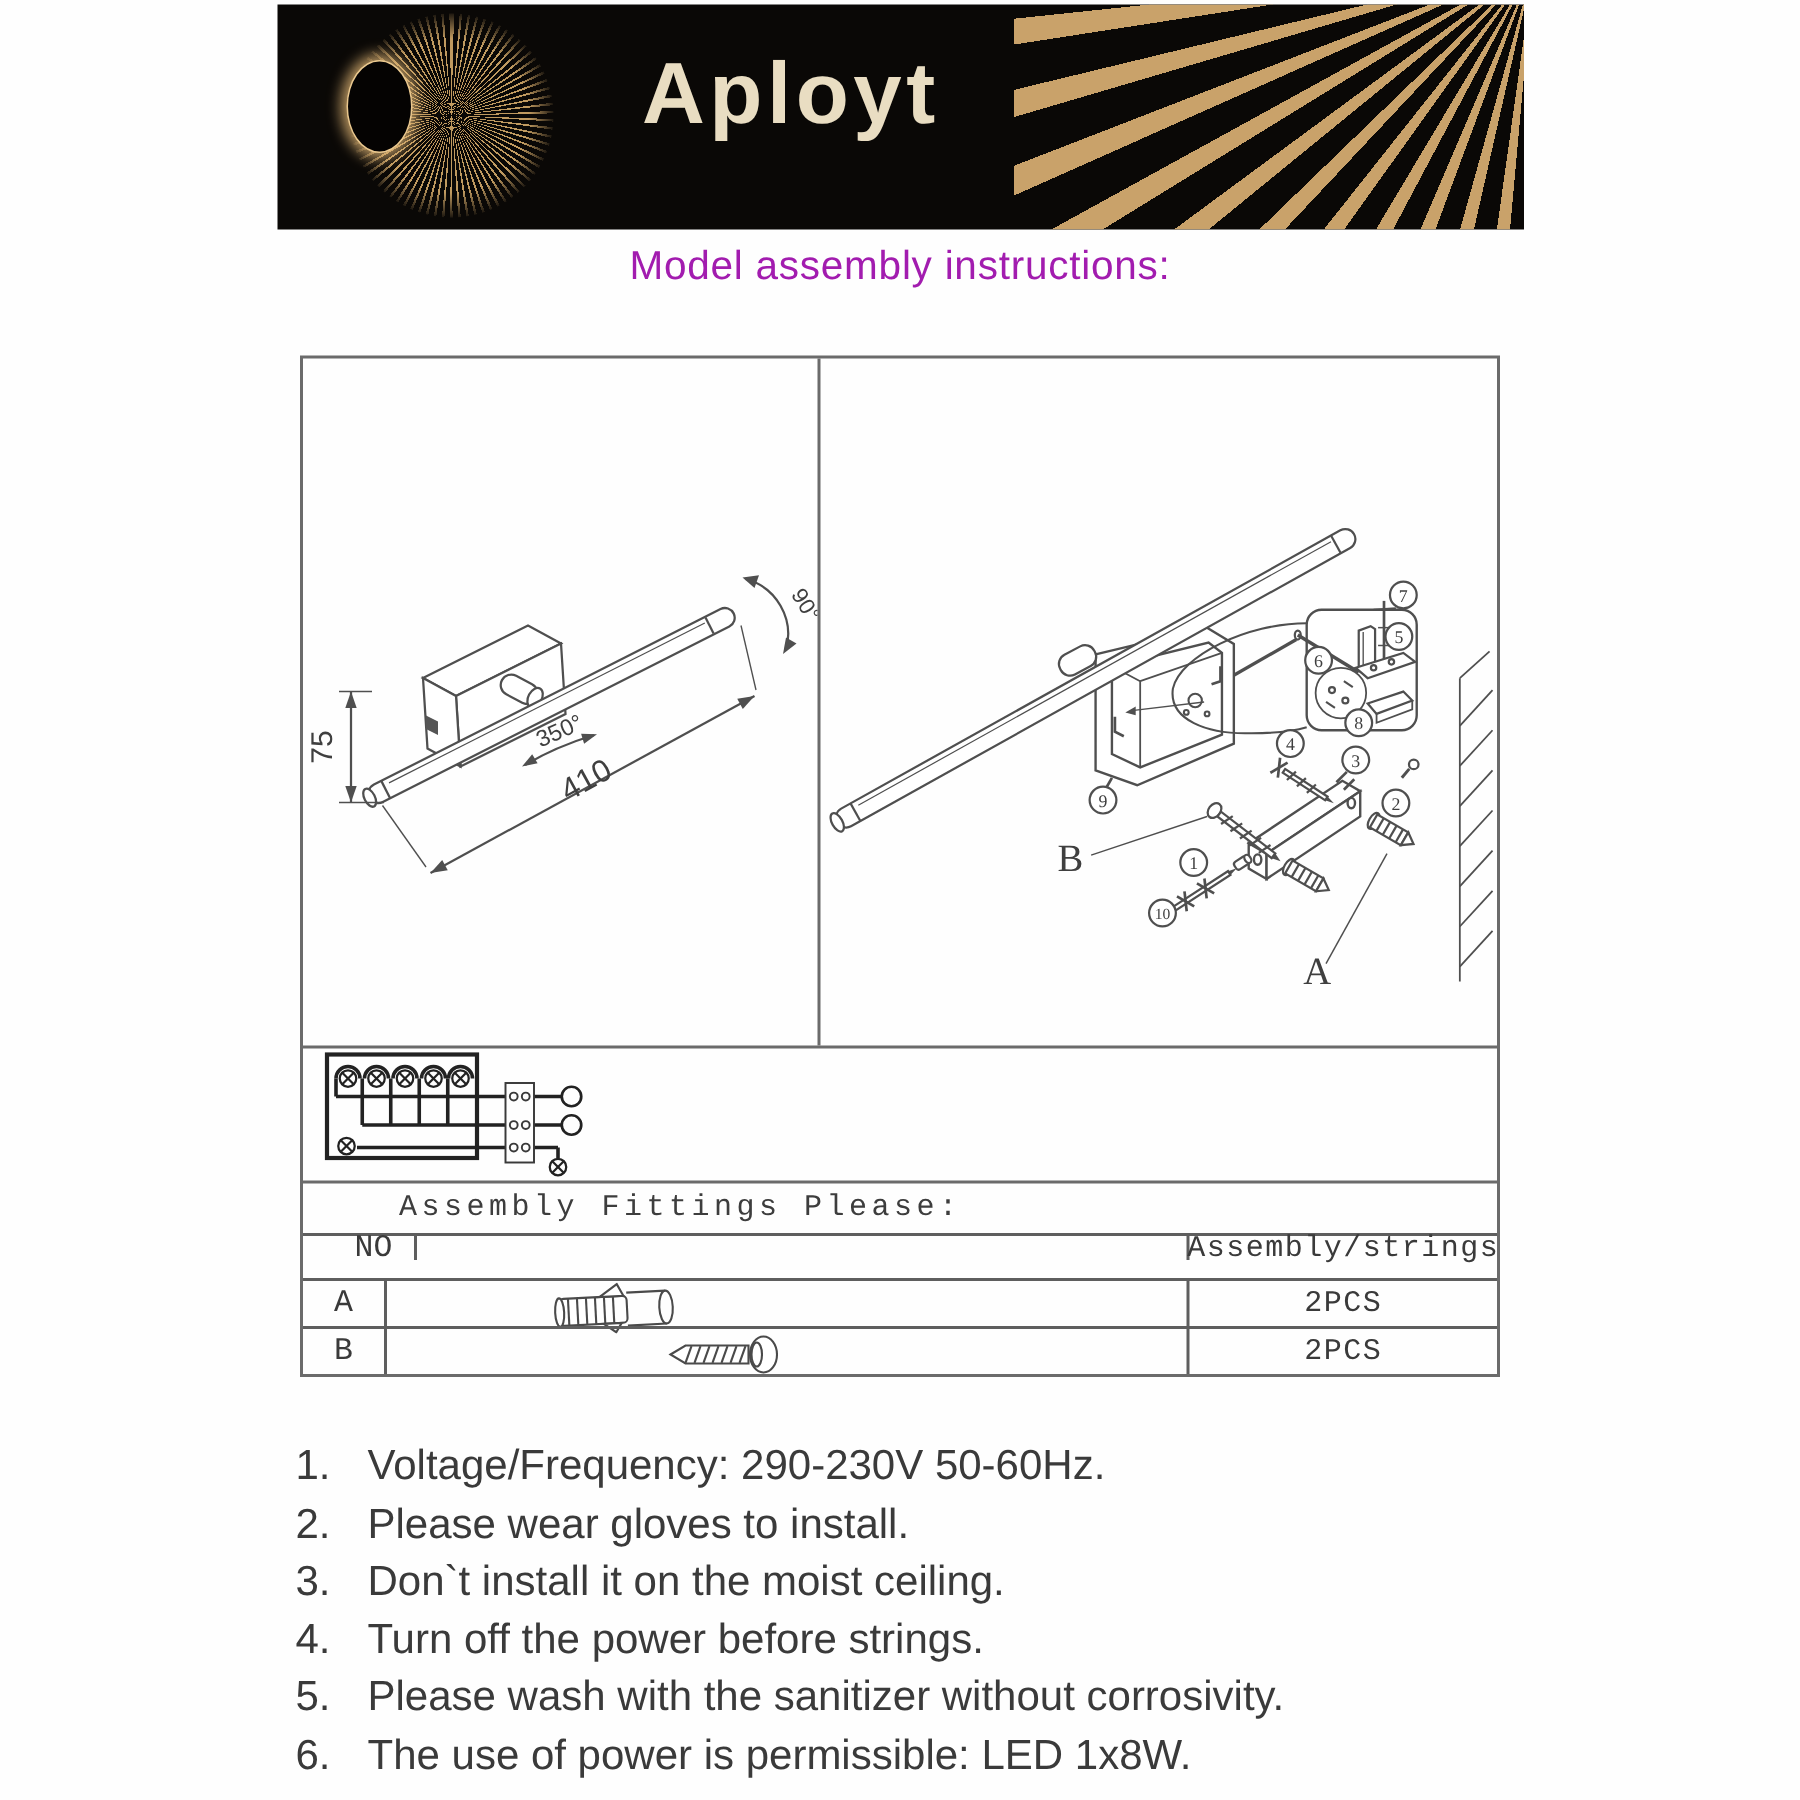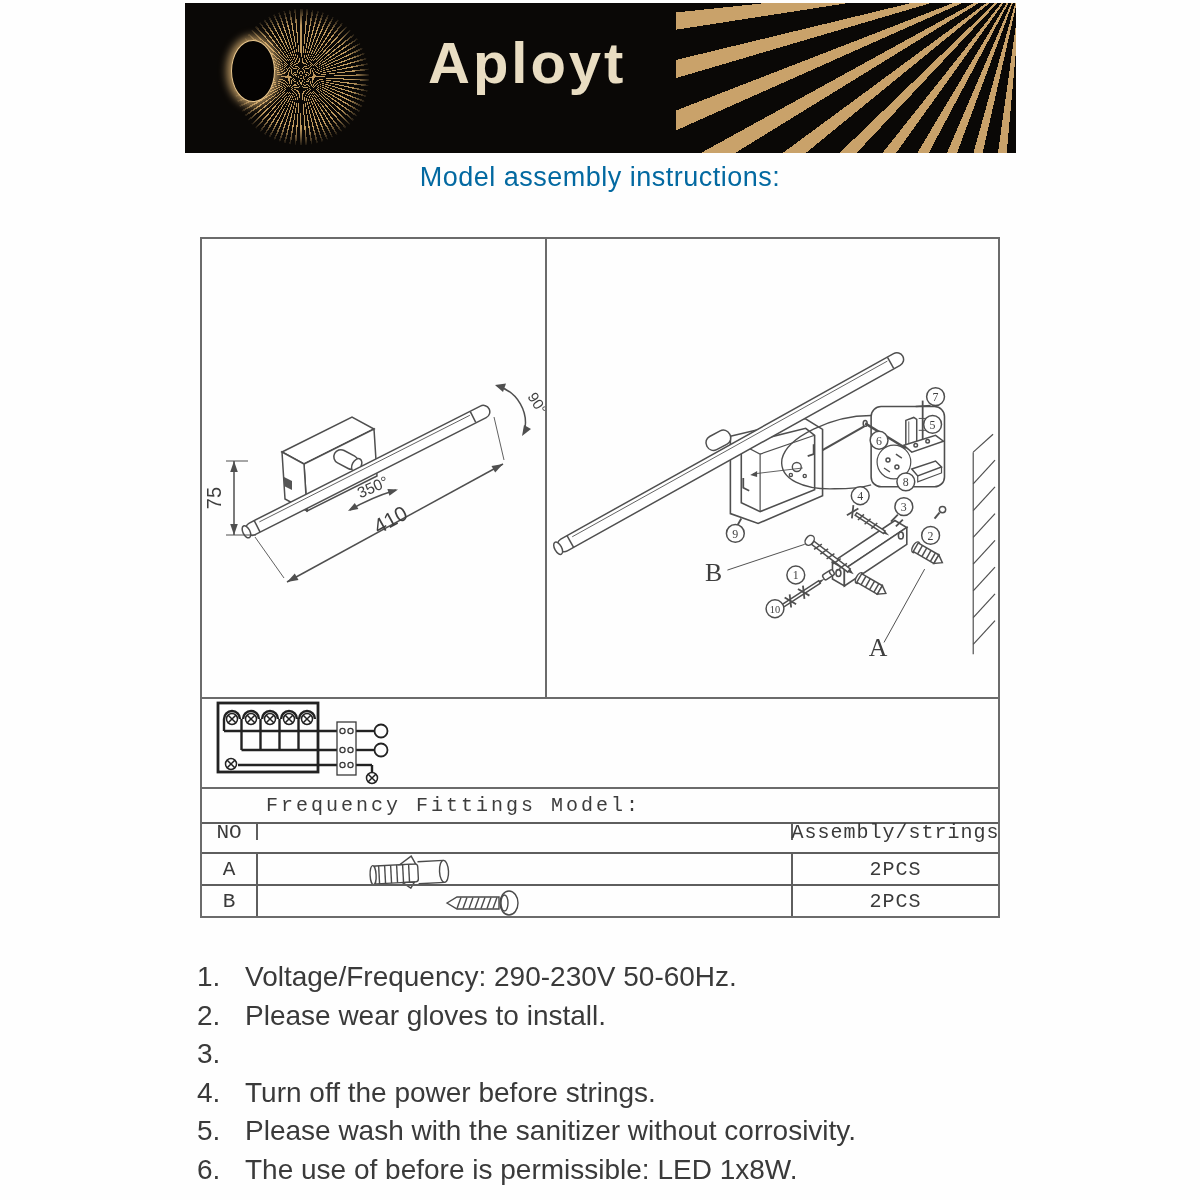--- a/index.html
+++ b/index.html
@@ -31,36 +31,36 @@
     background:#050302; border-radius:50%;
     border:1.5px solid #e9c78e;
     box-shadow:0 0 9px 4px rgba(225,182,117,.8);
   }
   .brand {
     position:absolute; left:243px; top:26px; z-index:3;
     font-size:58px; font-weight:700; letter-spacing:3px; color:#e9ddc2;
   }
   
   .title1 { position:absolute; left:0; top:162px; width:100%; text-align:center;
-            font-size:27px; color:#0369a1; letter-spacing:.5px; }
+            font-size:27px; color:#a21caf; letter-spacing:.5px; }
   .title2 { position:absolute; left:0; top:196px; width:100%; text-align:center;
             font-size:26px; color:#242424; letter-spacing:.5px; }
   
   .sheet { position:absolute; left:200px; top:237px; width:800px; height:681px;
            border:2px solid #6b6b6b; box-sizing:border-box; }
   .sheet > div { position:absolute; box-sizing:border-box; }
   .panel-left  { left:0; top:0; width:345px; height:458px; border-right:2px solid #6b6b6b; }
   .panel-right { left:347px; top:0; width:449px; height:458px; }
   .wiring-row  { left:0; top:458px; width:796px; height:90px; border-top:2px solid #6b6b6b; }
   .fit-title-row { left:0; top:548px; width:796px; height:35px; border-top:2px solid #6b6b6b;
       font-family:"Liberation Mono", monospace; font-size:20px; letter-spacing:3px;
       color:#3d3d3d; line-height:33px; padding-left:64px; }
   .t-row { left:0; width:796px; border-top:2px solid #5e5e5e; display:flex;
       font-family:"Liberation Mono", monospace; color:#3a3a3a; }
-  .t-head { top:583px; height:18px; }
+  .t-head { top:583px; height:18px;padding-left:20px; }
   .t-a    { top:613px; height:32px; }
   .t-b    { top:645px; height:32px; }
   .c-no  { width:56px; border-right:2px solid #5e5e5e; text-align:center; box-sizing:border-box;
            font-size:21px; display:flex; align-items:center; justify-content:center; }
   .c-mid { flex:1; position:relative; }
   .c-qty { width:207px; border-left:2px solid #5e5e5e; text-align:center; box-sizing:border-box;
            font-size:20px; display:flex; align-items:center; justify-content:center; letter-spacing:1px; }
   .icon-a { position:absolute; left:108px; top:1px; }
   .icon-b { position:absolute; left:185px; top:2px; }
   
@@ -380,21 +380,21 @@
               <circle cx="148.5" cy="66" r="2.6"></circle>
           </g>
 
           <circle cx="179" cy="32" r="6.5" stroke-width="1.8"></circle>
           <circle cx="179" cy="51" r="6.5" stroke-width="1.8"></circle>
         </g>
       </svg>
     </div>
 
     <div class="fit-title-row">
-      <span>Frequency Fittings Model:</span>
+      <span>Assembly Fittings Please:</span>
     </div>
 
     <div class="t-row t-head">
       <div class="c-no">NO</div>
       <div class="c-mid"></div>
       <div class="c-qty">Assembly/strings</div>
     </div>
 
     <div class="t-row t-a">
       <div class="c-no">A</div>
@@ -446,28 +446,29 @@
     <div class="inst-row">
       <div class="inst-num">1.</div>
       <div class="inst-text">Voltage/Frequency: 290-230V 50-60Hz.</div>
     </div>
     <div class="inst-row">
       <div class="inst-num">2.</div>
       <div class="inst-text">Please wear gloves to install.</div>
     </div>
     <div class="inst-row">
       <div class="inst-num">3.</div>
+      <div class="inst-text">Don`t install it on the moist ceiling.</div>
     </div>
     <div class="inst-row">
       <div class="inst-num">4.</div>
       <div class="inst-text">Turn off the power before strings.</div>
     </div>
     <div class="inst-row">
       <div class="inst-num">5.</div>
       <div class="inst-text">Please wash with the sanitizer without corrosivity.</div>
     </div>
     <div class="inst-row">
       <div class="inst-num">6.</div>
-      <div class="inst-text">The use of before is permissible: LED 1x8W.</div>
+      <div class="inst-text">The use of power is permissible: LED 1x8W.</div>
     </div>
   </div>
 
 </div>
 
 </body></html>

